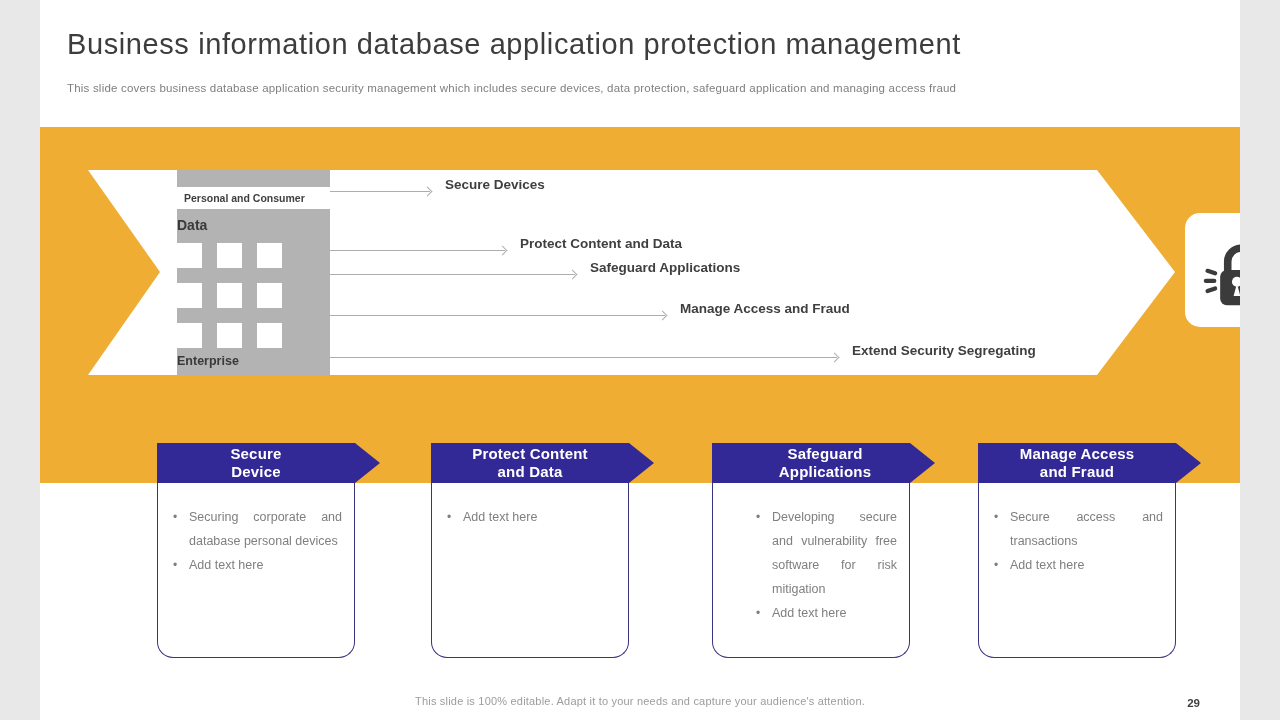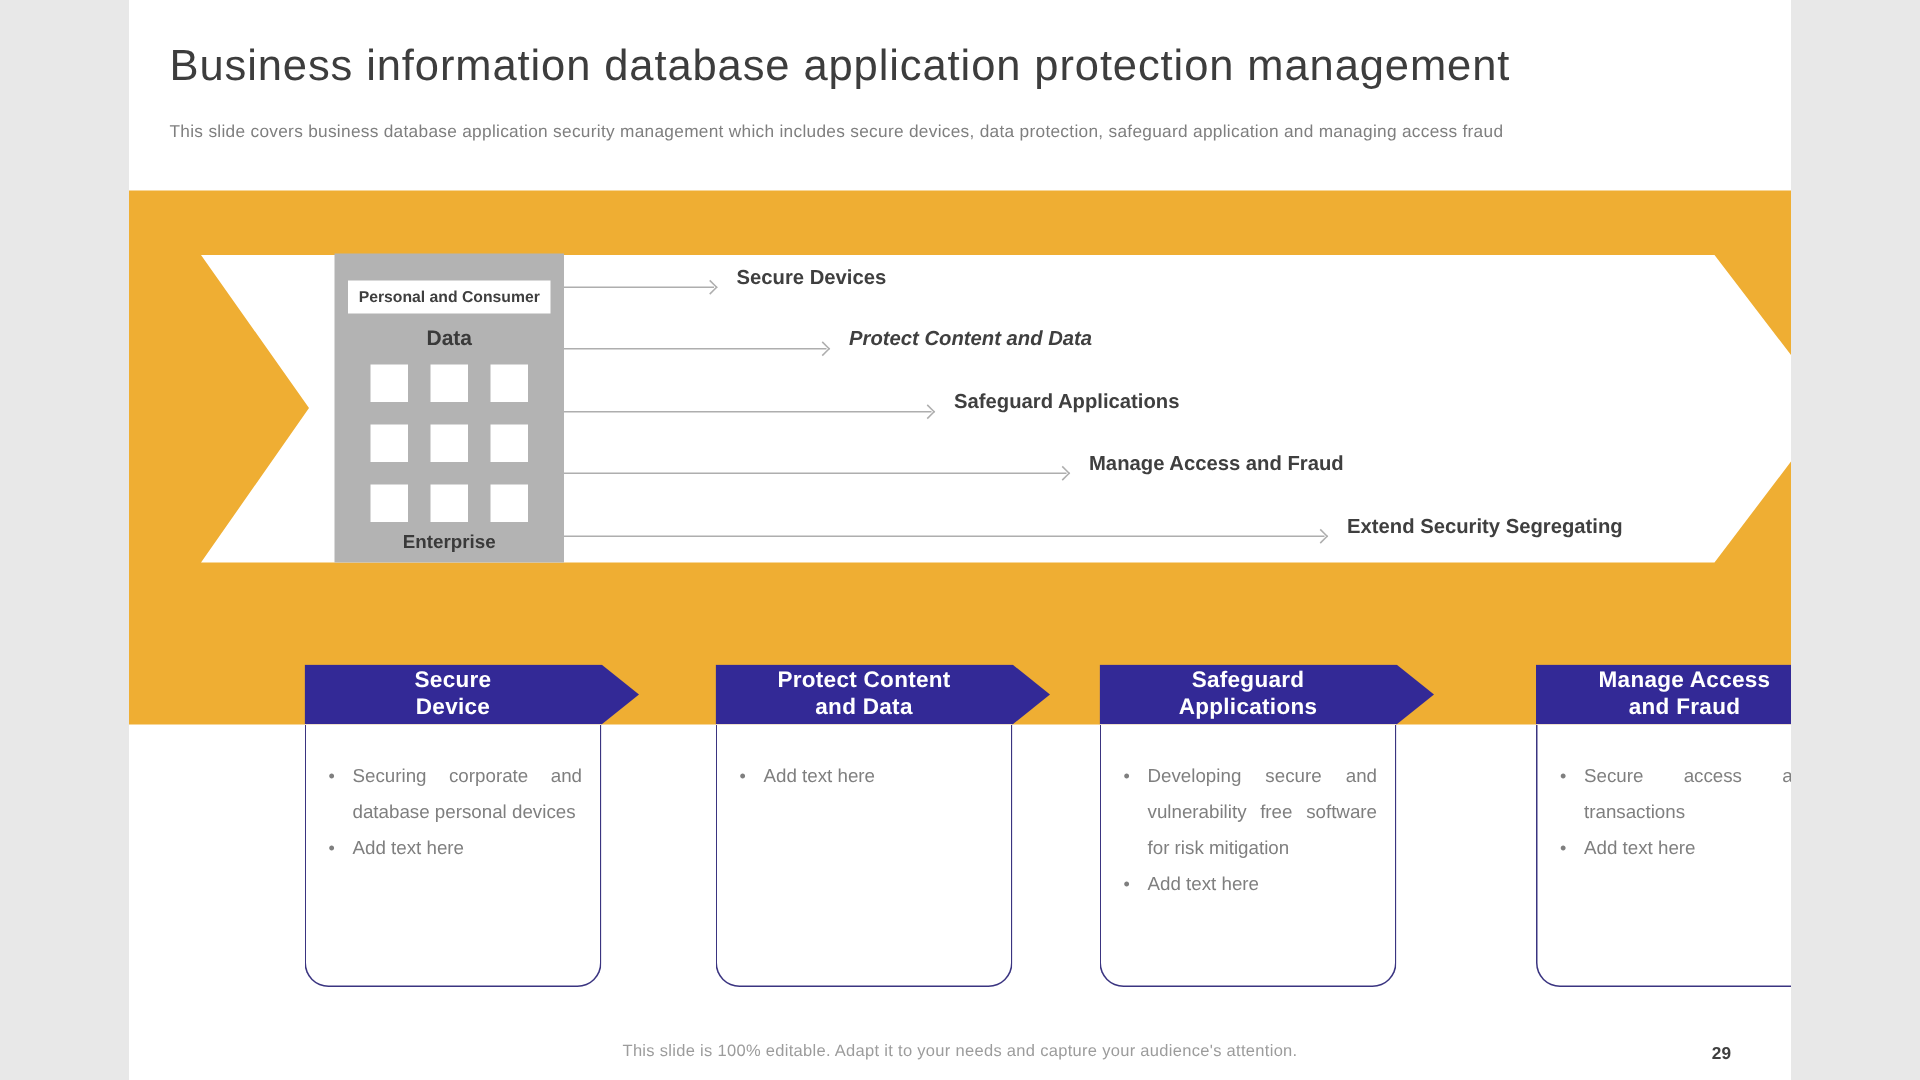--- a/index.html
+++ b/index.html
@@ -1,19 +1,19 @@
 <!DOCTYPE html>
 <html><head>
 <meta charset="utf-8">
 <style>
   * { margin:0; padding:0; box-sizing:border-box; }
   html,body { background:#e8e8e8; }
   body { font-family:"Liberation Sans", sans-serif; }
   .slide {
-    position:relative; width:1108px; height:720px;
+    position:relative; width:1200px; height:720px;
     background:#ffffff; overflow:hidden; margin:0 auto;
   }
 
   
   .title {
     position:absolute; left:27px; top:28px;
     font-size:29px; font-weight:400; letter-spacing:.6px;
     color:#3d3d3d;
   }
   .subtitle {
@@ -24,21 +24,21 @@
   
   .band {
     position:absolute; left:0; top:127px; width:1280px; height:356px;
     background:#efae33;
   }
   .band svg.arrow-shape { position:absolute; left:0; top:0; display:block; }
 
   
   .data-box {
     position:absolute; left:137px; top:42px; width:153px; height:206px;
-    background:#b3b3b3; display:flex; flex-direction:column; align-items:center;
+    background:#b3b3b3; display:flex; flex-direction:column; 
   }
   .data-box .top-label {
     margin-top:18px; background:#ffffff; padding:5px 7px;
     font-size:10.5px; font-weight:bold; color:#3f3f3f; white-space:nowrap;
   }
   .data-box .center-label { margin-top:8px; font-size:14px; font-weight:bold; color:#3a3a3a; }
   .data-grid {
     margin-top:10px; display:grid;
     grid-template-columns:repeat(3,25px); grid-template-rows:repeat(3,25px);
     gap:15px;
@@ -50,21 +50,21 @@
   .flow-row { position:absolute; left:290px; display:flex; align-items:flex-end; }
   .flow-row .line { border-top:1.6px solid #aeaeae; position:relative; }
   .flow-row .line::after {
     content:""; position:absolute; right:-1px; top:-4.2px;
     width:6px; height:6px;
     border-top:1.6px solid #aeaeae; border-right:1.6px solid #aeaeae;
     transform:rotate(45deg);
   }
   .flow-row .flabel { margin-left:15px; font-size:13.5px; font-weight:bold; color:#3f3f3f; white-space:nowrap; }
   .flow-row.r1 { top:50px; }  .flow-row.r1 .line { width:100px; }
-  .flow-row.r2 { top:91px;font-style:italic; }  .flow-row.r2 .line { width:175px; }
+  .flow-row.r2 { top:109px; }  .flow-row.r2 .line { width:175px; }
   .flow-row.r3 { top:133px; } .flow-row.r3 .line { width:245px; }
   .flow-row.r4 { top:174px; } .flow-row.r4 .line { width:335px; }
   .flow-row.r5 { top:216px; } .flow-row.r5 .line { width:507px; }
 
   
   .lock-card {
     position:absolute; left:1145px; top:86px; width:114px; height:114px;
     background:#ffffff; border-radius:15px;
     display:flex; align-items:center; justify-content:center;
   }
@@ -77,21 +77,21 @@
     display:flex; flex-direction:column; align-items:center; justify-content:center;
     padding-right:25px; text-align:center;
     font-size:15px; font-weight:bold; line-height:18px; letter-spacing:.2px;
   }
   .card-body {
     position:absolute; top:483px; height:175px; width:198px;
     background:#ffffff;
     border:1px solid #3a3480; border-top:none;
     border-radius:0 0 16px 16px;
   }
-  .c1 { left:117px; } .c2 { left:391px; } .c3 { left:647px; } .c4 { left:938px; }
+  .c1 { left:117px; } .c2 { left:391px; } .c3 { left:672px;padding-left:28px; } .c4 { left:938px; }
 
   .card-body ul { list-style:none; padding:22px 12px 0 13px; }
   .card-body li {
     position:relative; padding-left:18px; margin-bottom:0;
     font-size:12.5px; line-height:24px; color:#7f7f7f;
     text-align:justify;
   }
   .card-body li::before {
     content:"\2022"; position:absolute; left:2px; top:0;
     color:#7f7f7f; font-size:12px;

